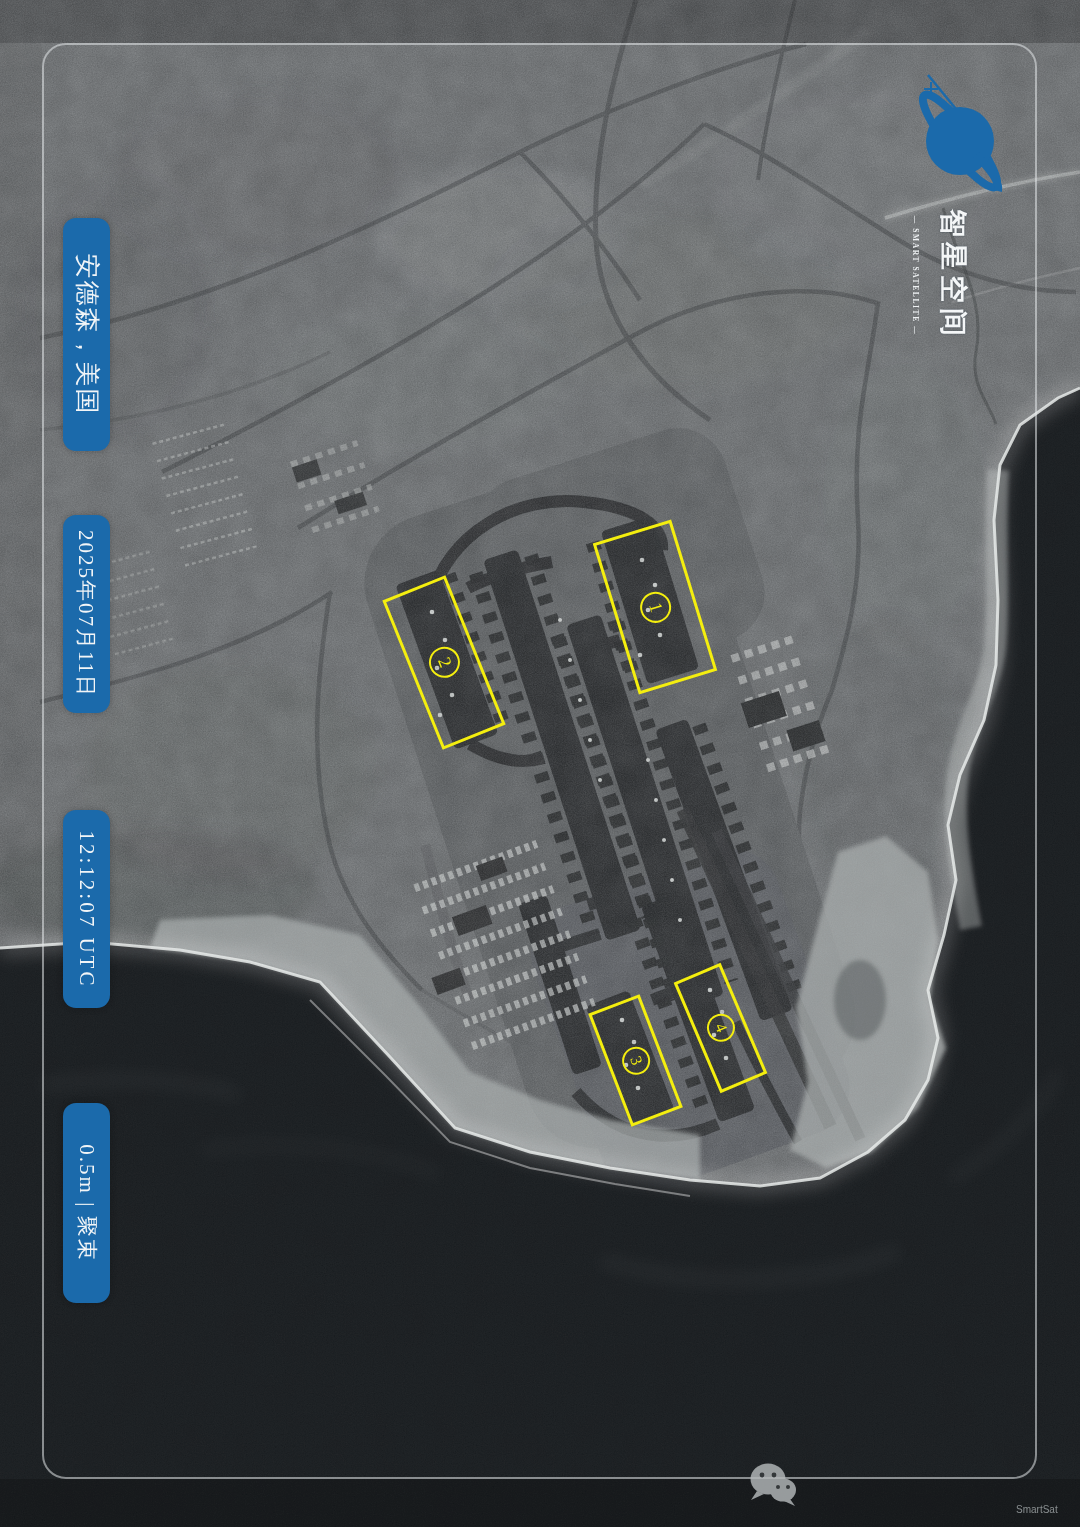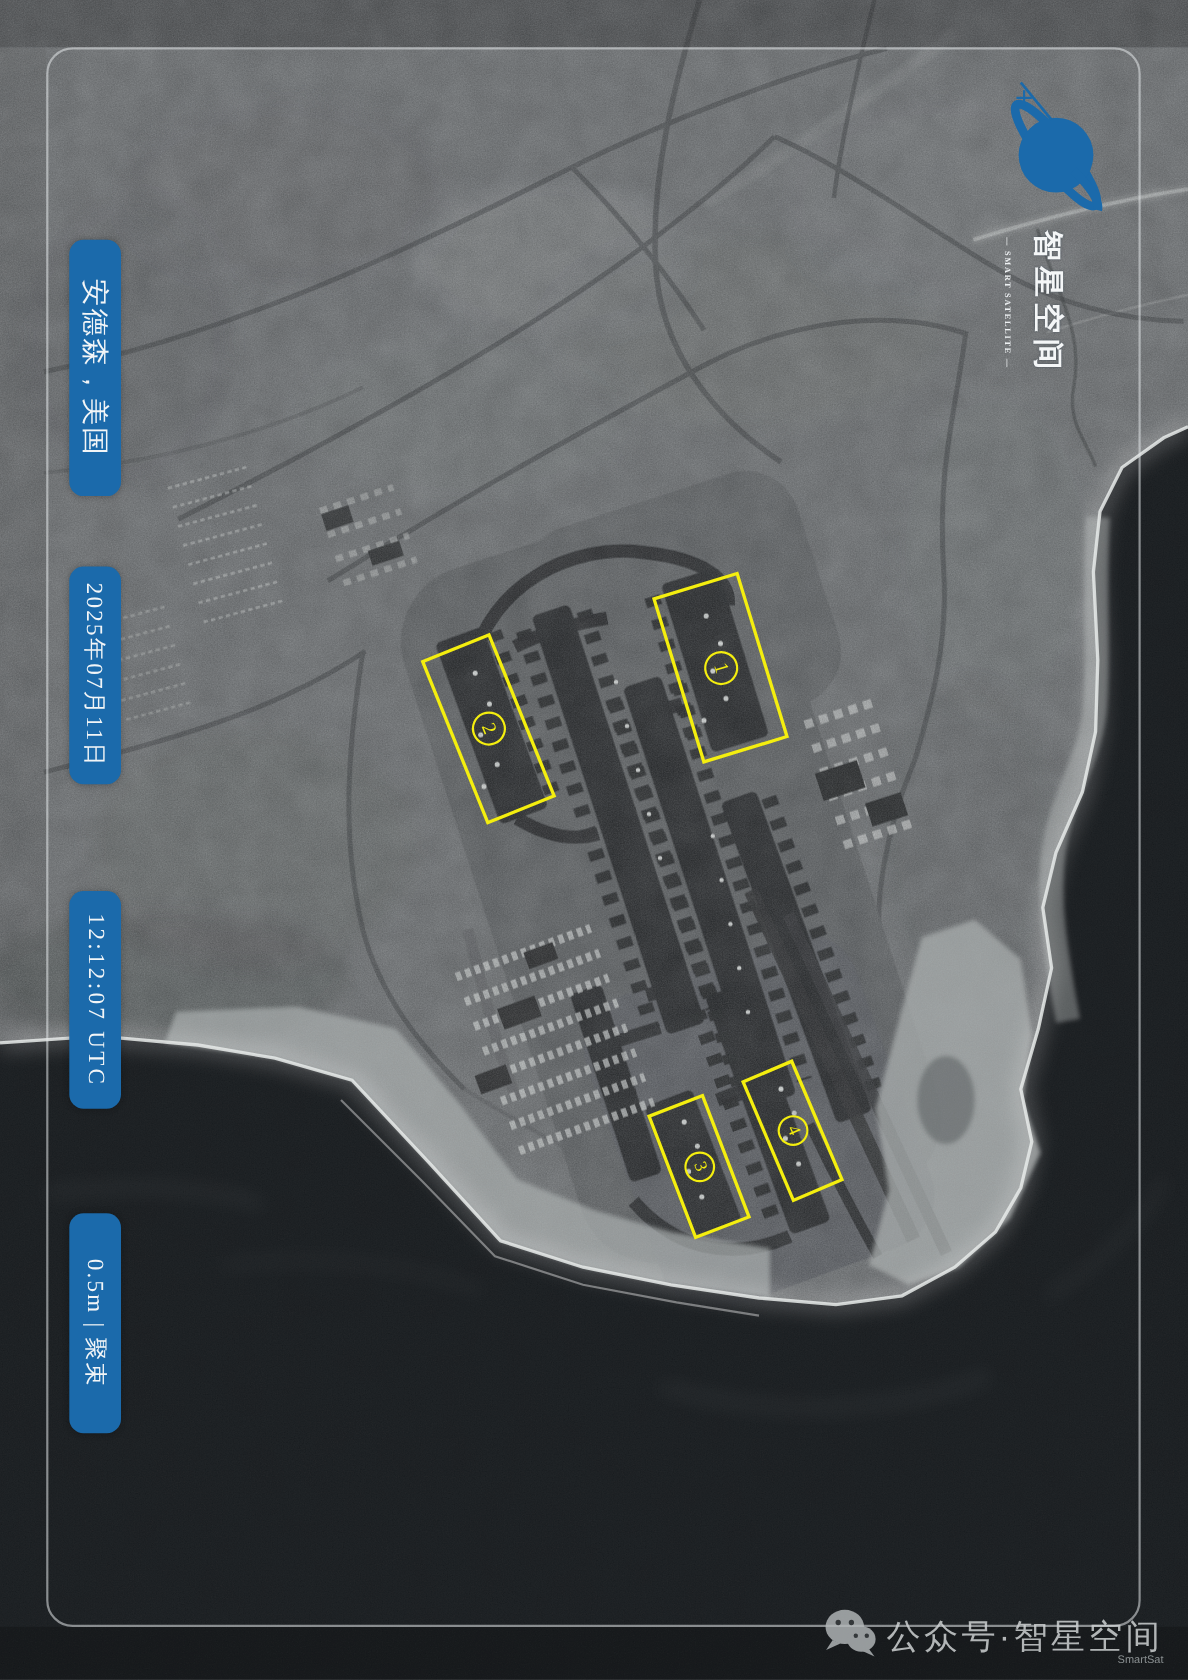--- a/index.html
+++ b/index.html
@@ -404,16 +404,15 @@
       <ellipse cx="35" cy="30" rx="13" ry="11.5"></ellipse>
       <path d="M42,39 L47,46 L36,41 Z"></path>
     </g>
     <g fill="#34383a">
       <circle cx="14" cy="15" r="2.4"></circle>
         <circle cx="26" cy="15" r="2.4"></circle>
       <circle cx="30" cy="27" r="2"></circle>
         <circle cx="40" cy="27" r="2"></circle>
     </g>
   </svg>
-  <div class="wm-account">公众号·智星空间</div>
   <div class="wm-brand">SmartSat</div>
 
 </div>
 
 </body></html>

